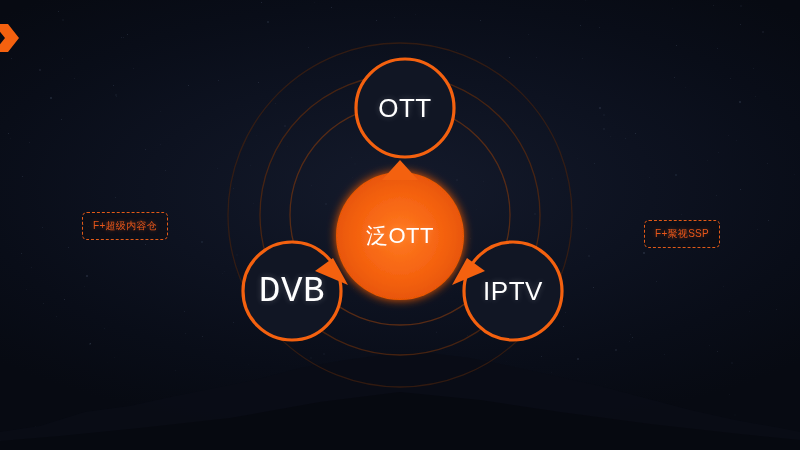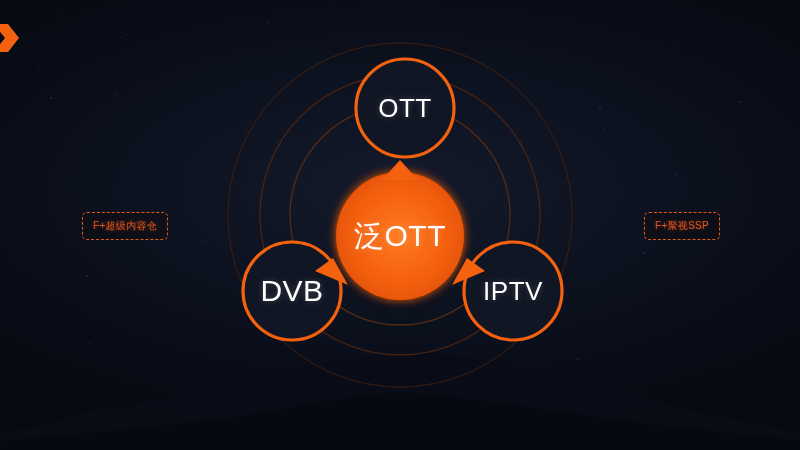--- a/index.html
+++ b/index.html
@@ -88,41 +88,41 @@
   .node-label {
     position: absolute;
     z-index: 5;
     color: #ffffff;
     text-align: center;
     white-space: nowrap;
     transform: translate(-50%, -50%);
     text-shadow: 0 0 6px rgba(255,255,255,0.22);
     pointer-events: none;
   }
-  #label-center { font-size: 30px; letter-spacing: 0.5px; }
+  #label-center { font-size: 22px; letter-spacing: 0.5px; }
   #label-ott    { font-size: 26px; letter-spacing: 0.5px; }
-  #label-dvb    { font-size: 30px; letter-spacing: 0.5px; }
+  #label-dvb    { font-size: 36px; letter-spacing: 0.5px; font-family: Liberation Mono, monospace; }
   #label-iptv   { font-size: 26px; letter-spacing: 0.5px; }
 
   
   .side-tag {
     position: absolute;
     z-index: 6;
     border: 1px dashed #e25a18;
     border-radius: 5px;
     color: #e8561a;
     font-size: 10px;
     letter-spacing: 0.3px;
     padding: 6px 10px;
     white-space: nowrap;
     background: rgba(20,10,6,0.22);
     text-shadow: 0 0 5px rgba(226,90,24,0.4);
   }
   #tag-left  { left: 82px;  top: 212px; }
-  #tag-right { left: 644px; top: 212px; }
+  #tag-right { left: 644px; top: 220px; }
 </style>
 </head>
 <body>
 
 <div id="slide">
 
   <div id="stars">
       <div class="star" style="left: 310.1px; top: 356.7px; width: 2px; height: 2px; opacity: 0.048;"></div>
       <div class="star" style="left: 275.7px; top: 287px; width: 1px; height: 1px; opacity: 0.04;"></div>
       <div class="star" style="left: 629.4px; top: 340.9px; width: 1px; height: 1px; opacity: 0.07;"></div>

